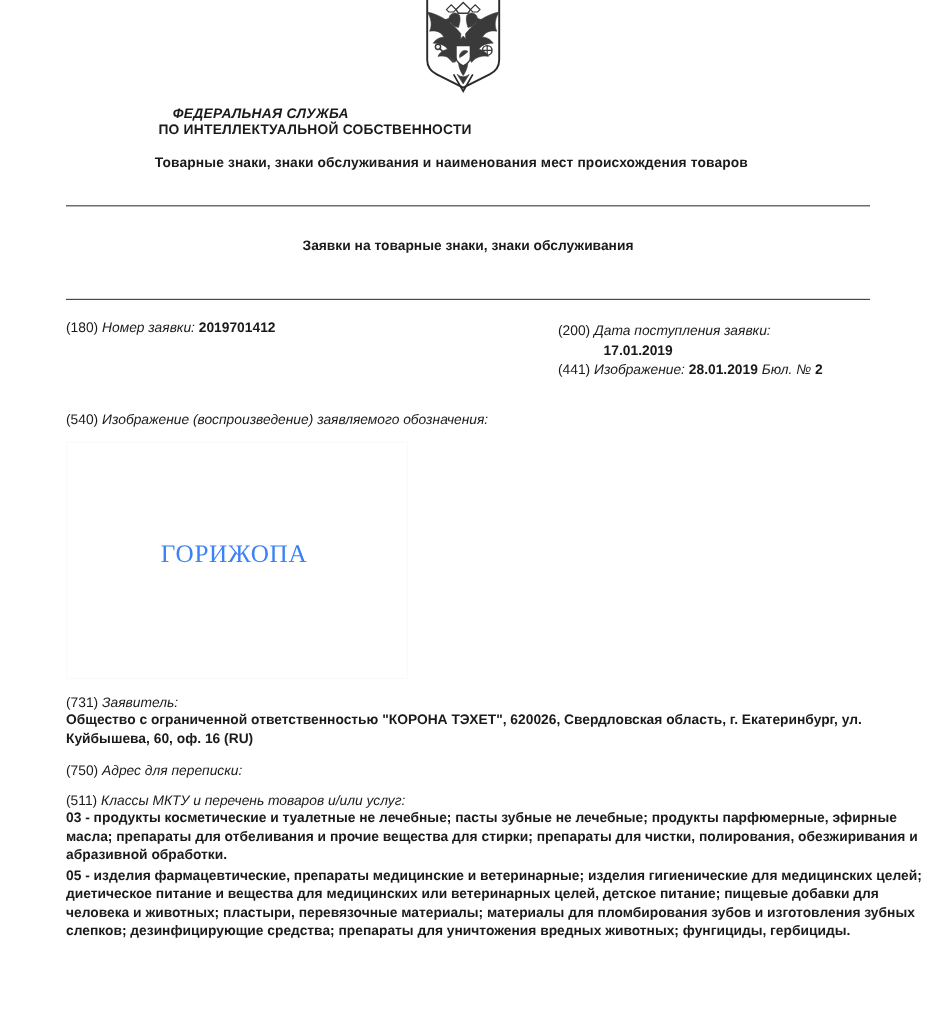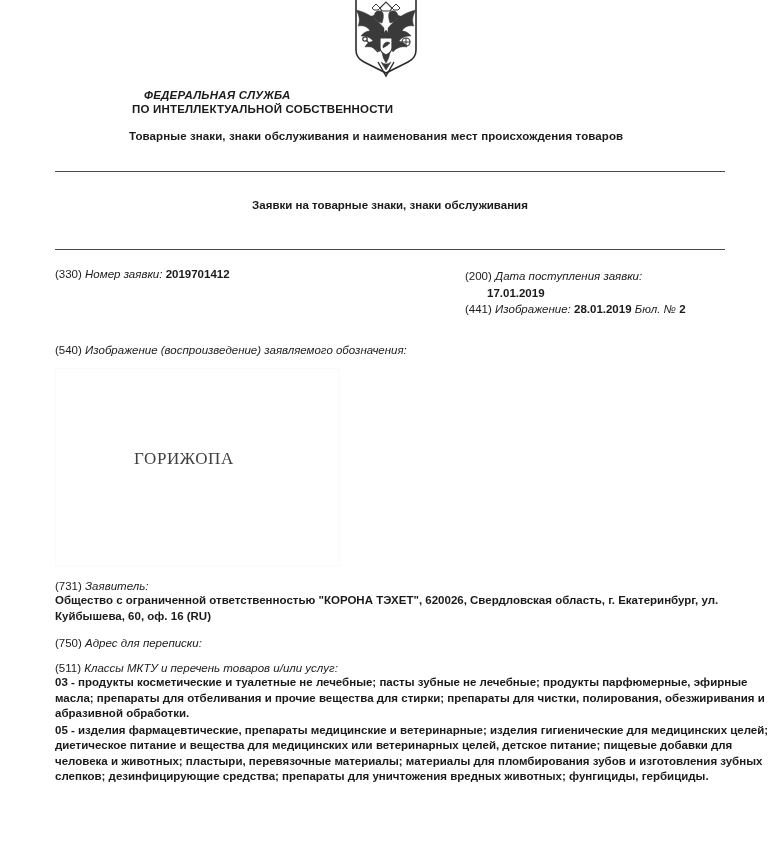--- a/index.html
+++ b/index.html
@@ -80,21 +80,21 @@
   }
   .col-right {
     position: absolute;
     left: 465px;
     top: 0;
     font-size: 11.5px;
     line-height: 16.5px;
   }
   .indent-value {
     display: block;
-    margin-left: 22px;
+    margin-left: 38px;
     font-weight: bold;
   }
 
   .lbl   { font-style: italic; }
   .code  { font-style: normal; }
   .val   { font-weight: bold; }
 
   
   .field-540 {
     margin-top: 16px;
@@ -109,23 +109,23 @@
     border: 1px solid #fafafa;
     box-sizing: border-box;
     position: relative;
     background: #ffffff;
   }
   .mark-text {
     position: absolute;
     left: 78px;
     top: 80px;
     font-family: "Liberation Serif", "DejaVu Serif", serif;
-    font-size: 17px;
+    font-size: 21px;
     letter-spacing: 0.6px;
-    color: #404040;
+    color: #3b82f6;
     white-space: nowrap;
   }
 
   
   .field {
     padding-left: 55px;
     font-size: 11.5px;
   }
   .field-head {
     font-style: italic;
@@ -203,21 +203,21 @@
 
 <div class="rule rule-1"></div>
 
 <div class="section-title">Заявки на товарные знаки, знаки обслуживания</div>
 
 <div class="rule rule-2"></div>
 
 <div class="biblio">
 
   <div class="col-left">
-    <span class="code">(330)</span>
+    <span class="code">(180)</span>
     <span class="lbl">Номер заявки:</span>
     <span class="val">2019701412</span>
   </div>
 
   <div class="col-right">
     <div>
       <span class="code">(200)</span>
       <span class="lbl">Дата поступления заявки:</span>
       <span class="indent-value">17.01.2019</span>
     </div>

